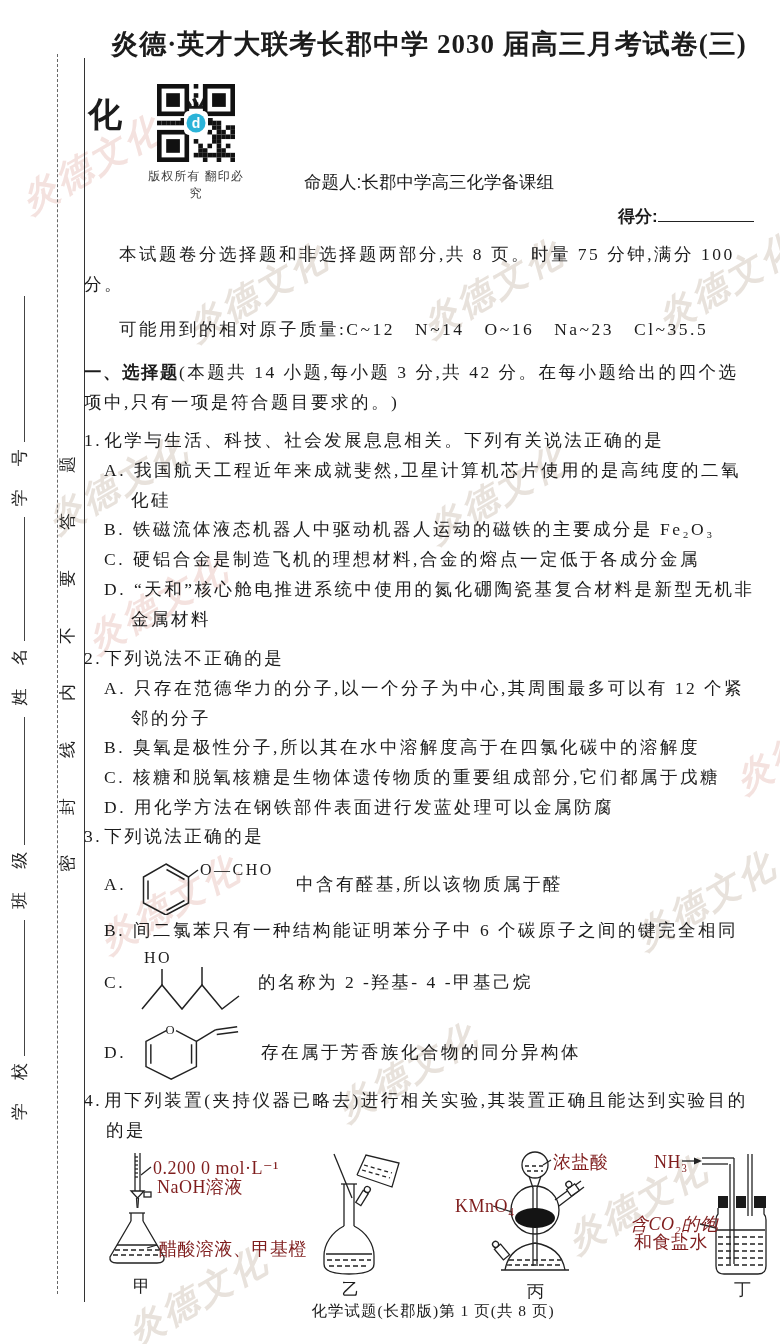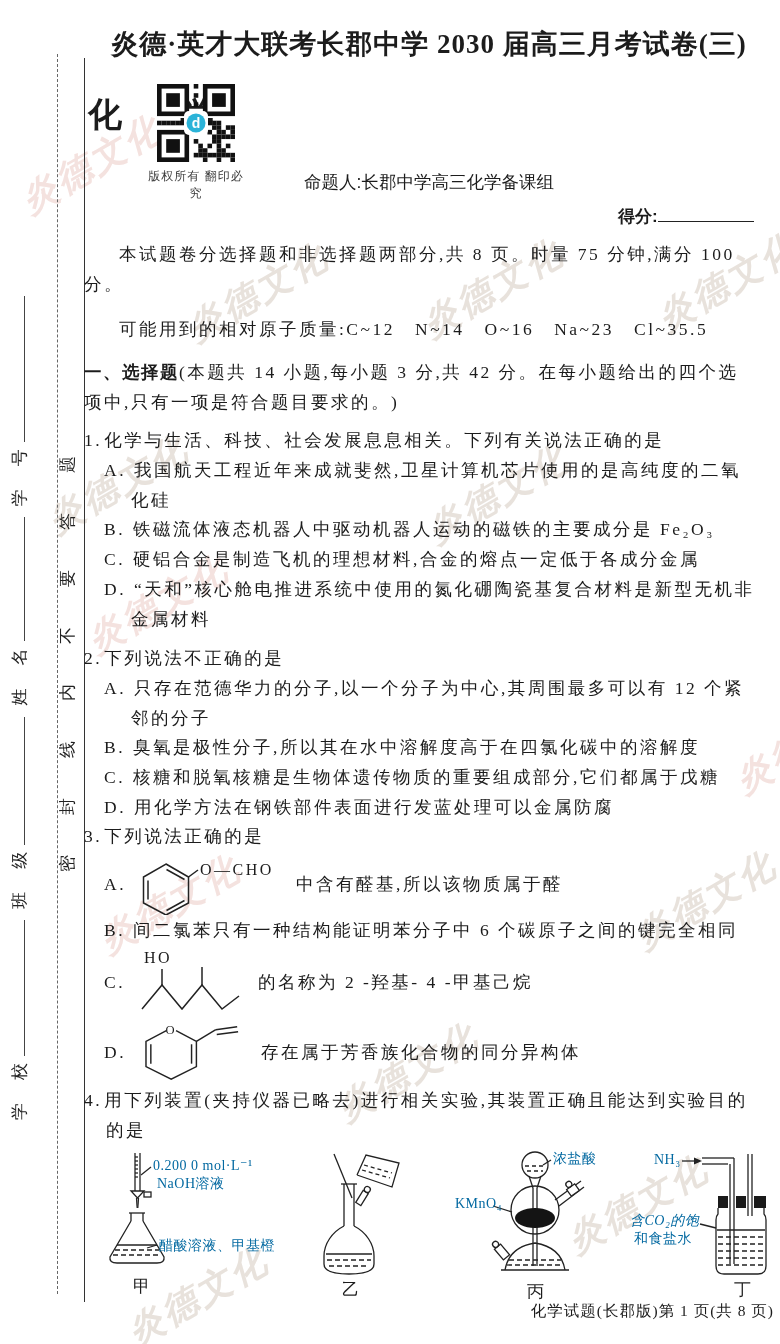--- a/index.html
+++ b/index.html
@@ -44,24 +44,24 @@
   .qnum{margin-right:2px;}
   .opt{padding-left:47px;text-indent:-27px;}
   .olabel{margin-right:8px;}
   .s-row{display:flex;align-items:center;padding-left:20px;text-indent:0;}
   .s-row .olabel{width:24px;flex:none;}
   .s-row svg{flex:none;margin-right:10px;}
   .struct{stroke:#222;stroke-width:1.5;fill:none;}
   .stext{font-size:16px;fill:#1c1c1c;font-family:"Liberation Serif",serif;}
   
   .figblock{position:absolute;z-index:1;}
-  .figlabel{position:absolute;font-size:14px;letter-spacing:0.5px;white-space:nowrap;color:#0369a1;}
+  .figlabel{position:absolute;font-size:18px;letter-spacing:0.5px;white-space:nowrap;color:#7f1d1d;}
   .figcap{position:absolute;font-size:17px;color:#1c1c1c;}
   .app{stroke:#222;stroke-width:1.3;fill:none;}
-  .footer{position:absolute;left:92px;top:1301px;width:682px;text-align:right;z-index:1;
+  .footer{position:absolute;left:92px;top:1301px;width:682px;text-align:center;z-index:1;
       font-size:15.5px;letter-spacing:1px;}
 </style>
 </head>
 <body>
 
 <div class="page">
 
   <div class="wm" style="left: 14px; top: 140px; color: rgb(244, 226, 223);">炎德文化</div>
   <div class="wm" style="left: 180px; top: 268px; color: rgb(232, 226, 220);">炎德文化</div>
   <div class="wm" style="left: 415px; top: 264px; color: rgb(232, 226, 220);">炎德文化</div>

